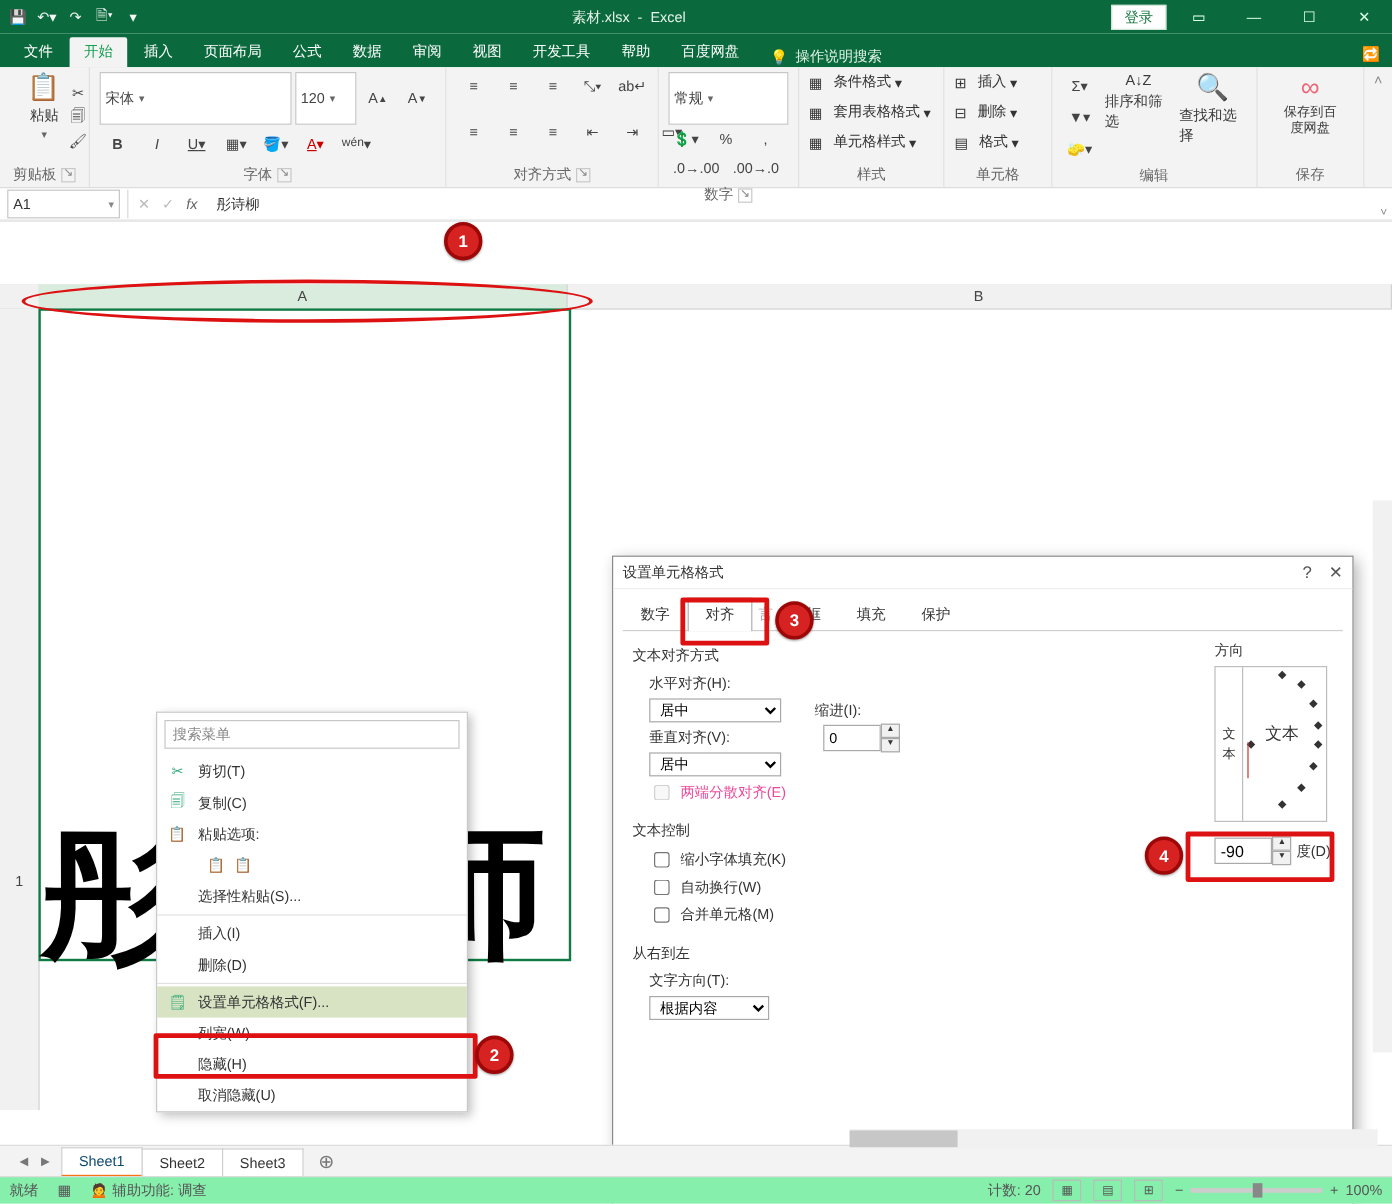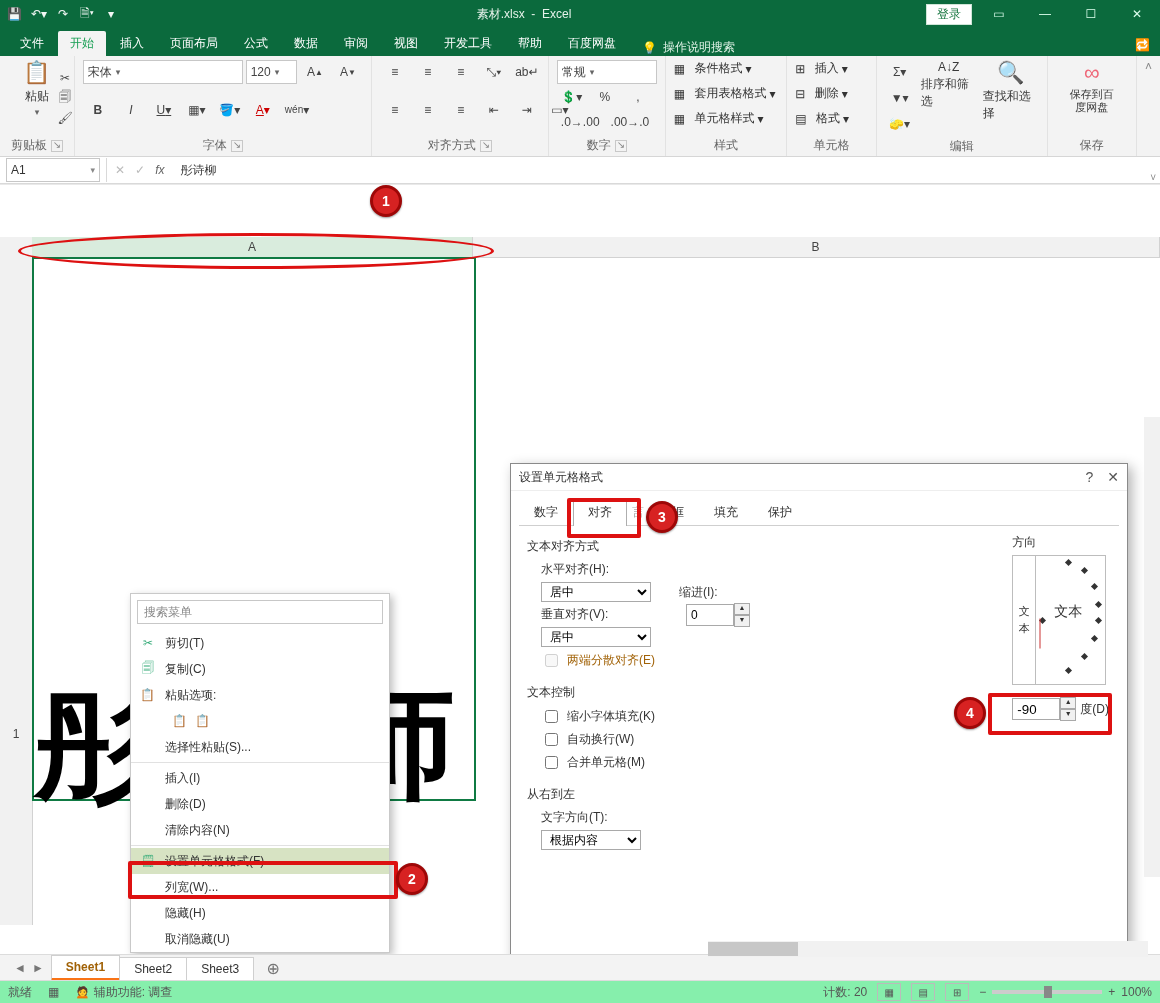--- a/index.html
+++ b/index.html
@@ -15,21 +15,21 @@
 .tabbar .tab.active{background:#f3f3f3;color:#169e52;border-radius:2px 2px 0 0}
 .tabbar .tell{display:flex;align-items:center;gap:6px;margin-left:12px;color:#dff2e6}
 .ribbon{background:#f3f3f3;border-bottom:1px solid #d6d6d6;height:100px;display:flex}
 .rgroup{border-right:1px solid #e2e2e2;padding:4px 8px 2px;display:flex;flex-direction:column;justify-content:space-between;align-items:center}
 .rgroup .label{font-size:12px;color:#666;padding-top:2px;display:flex;align-items:center;gap:4px}
 .rgroup .dlaunch{font-size:10px;color:#8a8a8a;border:1px solid #c8c8c8;width:10px;height:10px;line-height:8px;text-align:center}
 .rrow{display:flex;align-items:center;gap:3px}
 .rbtn{height:22px;min-width:22px;border:1px solid transparent;display:flex;align-items:center;justify-content:center;padding:0 3px;color:#444}
 .bigbtn{display:flex;flex-direction:column;align-items:center;justify-content:center;width:52px;font-size:12px;color:#3a3a3a;gap:2px}
 .bigbtn .ico{font-size:22px}
-.combo{height:22px;border:1px solid #c7c7c7;background:#fff;display:flex;align-items:center;padding:0 4px;color:#444}
+.combo{height:22px;border:1px solid #c7c7c7;background:#fff;display:flex;align-items:center;padding:10px 4px;color:#444}
 .combo .dd{margin-left:4px;color:#666;font-size:9px}
 .fontbox{width:160px}
 .sizebox{width:44px}
 .namebox{height:22px;width:84px;border:1px solid #c7c7c7;background:#fff;display:flex;align-items:center;justify-content:space-between;padding:0 4px}
 .fbar{background:#fff;height:26px;border-bottom:1px solid #d9d9d9;display:flex;align-items:center}
 .fbar .nb{border-right:1px solid #d9d9d9;padding:0 6px}
 .fbar .fx{padding:0 8px;color:#666;display:flex;align-items:center;gap:10px}
 .fbar .fxinput{flex:1;padding:0 8px;display:flex;align-items:center}
 .sheet{position:relative;background:#fff;height:740px;border-top:1px solid #e9e9e9}
 .colhead{position:absolute;top:52px;left:0;right:0;height:20px;background:#f1f1f1;border-bottom:1px solid #d2d2d2;display:flex}
@@ -73,21 +73,21 @@
 .orient .otitle{font-size:12px;margin-bottom:4px}
 .orient .obox{width:92px;height:128px;border:1px solid #bdbdbd;position:relative;display:flex}
 .orient .vtxt{width:22px;border-right:1px solid #bdbdbd;display:flex;flex-direction:column;align-items:center;justify-content:center;font-size:11px;gap:2px}
 .orient .dial{flex:1;position:relative}
 .orient .dial .dot{position:absolute;width:5px;height:5px;background:#333;transform:rotate(45deg)}
 .orient .dial .needle{position:absolute;left:4px;top:62px;width:30px;height:1px;background:#c33;transform-origin:left center;transform:rotate(90deg)}
 
 .sheettabs{position:absolute;left:0;right:0;bottom:22px;height:26px;background:#f3f3f3;border-top:1px solid #dcdcdc;display:flex;align-items:center;padding-left:6px;gap:0}
 .sheettabs .nav{display:flex;gap:6px;padding:0 8px;color:#777}
 .sheettabs .stab{padding:4px 14px;border:1px solid #cfcfcf;border-bottom:none;background:#fff;margin-left:-1px;font-size:12px}
-.sheettabs .stab.active{border-bottom:4px solid #f97316;font-weight:bold;color:#a16207}
+.sheettabs .stab.active{border-bottom:2px solid #f97316;font-weight:normal;color:#0c4a6e}
 .sheettabs .add{margin-left:8px;width:22px;height:22px;border-radius:50%;color:#777;display:flex;align-items:center;justify-content:center;font-size:16px}
 .hscroll{position:absolute;right:12px;bottom:24px;width:440px;height:16px;background:#f1f1f1}
 .hscroll .thumb{position:absolute;left:0;top:1px;height:14px;width:90px;background:#c7c7c7}
 .status{position:absolute;left:0;right:0;bottom:0;height:22px;background:#86efac;border-top:1px solid #dcdcdc;display:flex;align-items:center;padding:0 8px;font-size:12px;color:#555;gap:16px}
 .status .right{margin-left:auto;display:flex;align-items:center;gap:10px}
 .viewbtn{width:22px;height:16px;border:1px solid #bbb;display:flex;align-items:center;justify-content:center;font-size:10px;color:#555}
 .zoom{display:flex;align-items:center;gap:6px}
 .zoom .track{width:110px;height:4px;background:#ccc;position:relative}
 .zoom .track .knob{position:absolute;left:52px;top:-4px;width:8px;height:12px;background:#888}
 .expandfx{position:absolute;right:4px;top:2px;color:#888;font-size:10px}
@@ -343,23 +343,20 @@
     <div class="mi">
         <span>选择性粘贴(S)...</span>
       </div>
     <div class="sep"></div>
     <div class="mi">
         <span>插入(I)</span>
       </div>
     <div class="mi">
         <span>删除(D)</span>
       </div>
-    <div class="mi">
-        <span>清除内容(N)</span>
-      </div>
     <div class="sep"></div>
     <div class="mi hl">
         <span class="mico">🗒</span>
         <span>设置单元格格式(F)...</span>
       </div>
     <div class="mi">
         <span>列宽(W)...</span>
       </div>
     <div class="mi">
         <span>隐藏(H)</span>
@@ -407,21 +404,21 @@
                 <div class="sb">▲</div>
                 <div class="sb">▼</div>
               </div>
           </div>
         </div>
         <div class="fld">
           <select class="ctl" style="width:110px"><option>居中</option></select>
         </div>
         <div class="chk">
             <input type="checkbox" disabled="" style="">
-            <span style="color:#a16207">两端分散对齐(E)</span>
+            <span style="color:#ec4899">两端分散对齐(E)</span>
           </div>
       </div>
 
       <div class="grp">
         <div class="gtitle">文本控制</div>
         <div class="chk">
             <input type="checkbox" style="">
             <span>缩小字体填充(K)</span>
           </div>
         <div class="chk">

